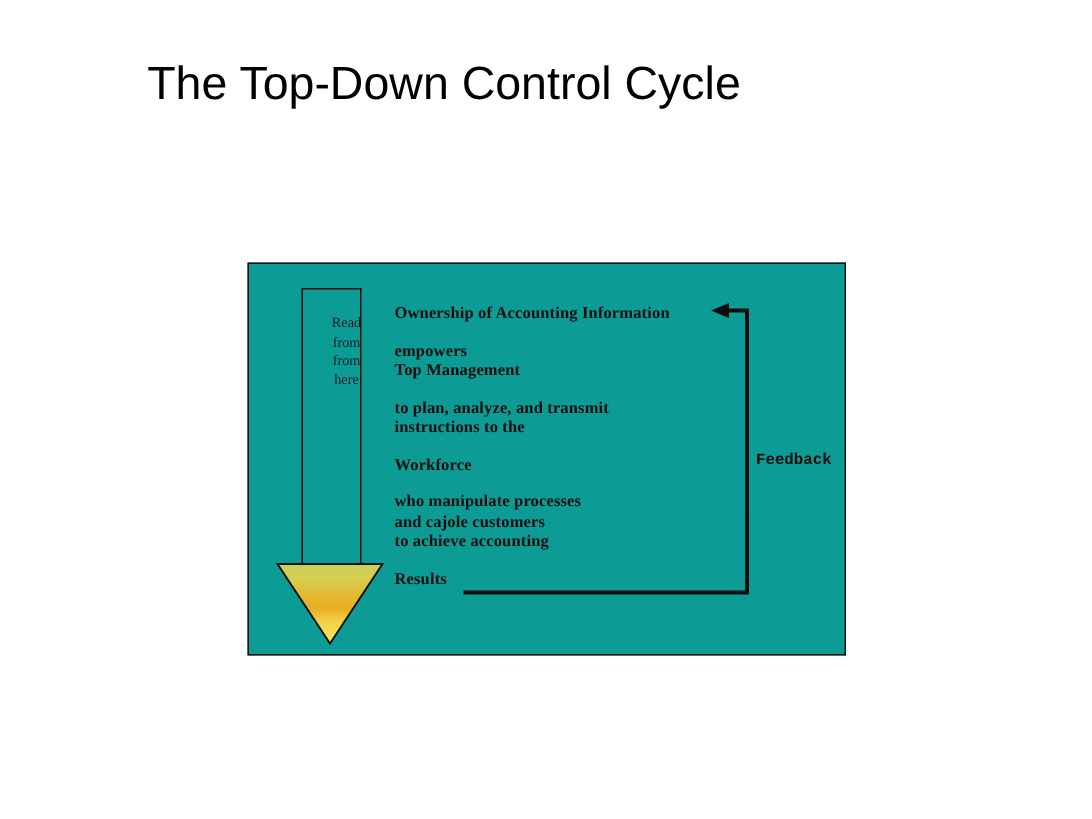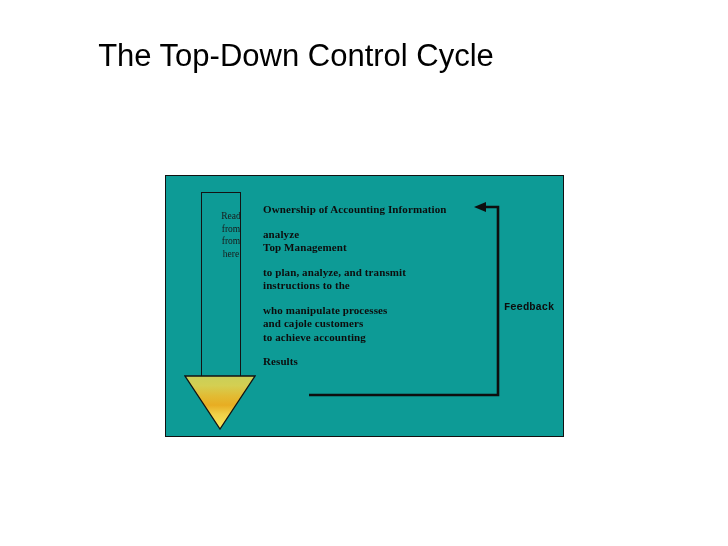--- a/index.html
+++ b/index.html
@@ -139,26 +139,29 @@
       </defs>
       <polygon points="1,1 71,1 36,54" fill="url(#goldGrad)" stroke="#131313" stroke-width="1.3"></polygon>
     </svg>
   </div>
 
   <div class="abs" id="body-text">
     <div class="stanza">
       <div class="line">Ownership of Accounting Information</div>
     </div>
     <div class="stanza">
-      <div class="line">analyze</div>
+      <div class="line">empowers</div>
       <div class="line">Top Management</div>
     </div>
     <div class="stanza">
       <div class="line">to plan, analyze, and transmit</div>
       <div class="line">instructions to the</div>
+    </div>
+    <div class="stanza">
+      <div class="line">Workforce</div>
     </div>
     <div class="stanza">
       <div class="line">who manipulate processes</div>
       <div class="line">and cajole customers</div>
       <div class="line">to achieve accounting</div>
     </div>
     <div class="stanza">
       <div class="line">Results</div>
     </div>
   </div>

